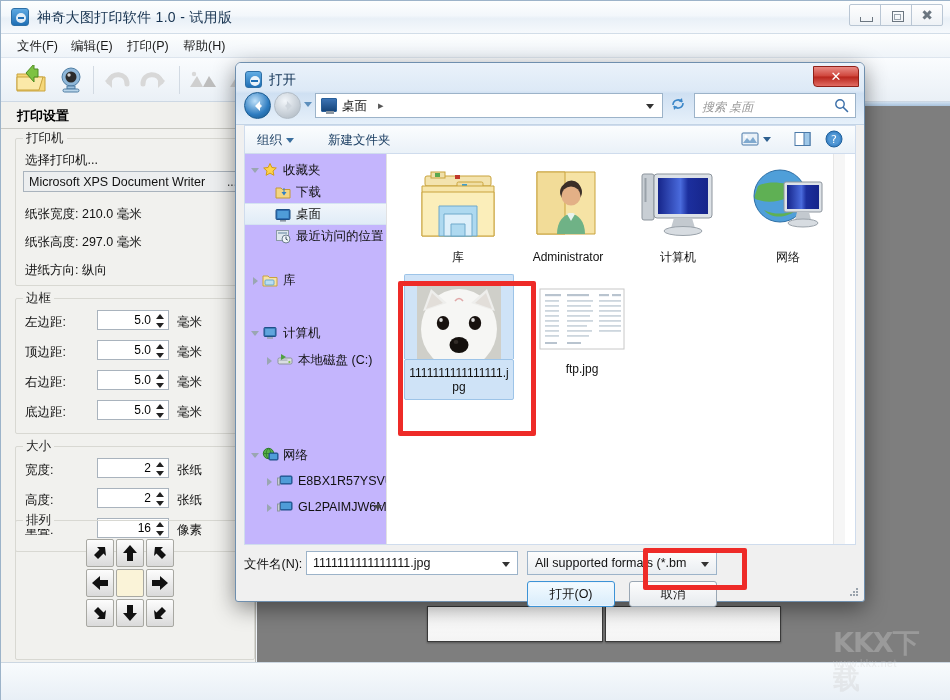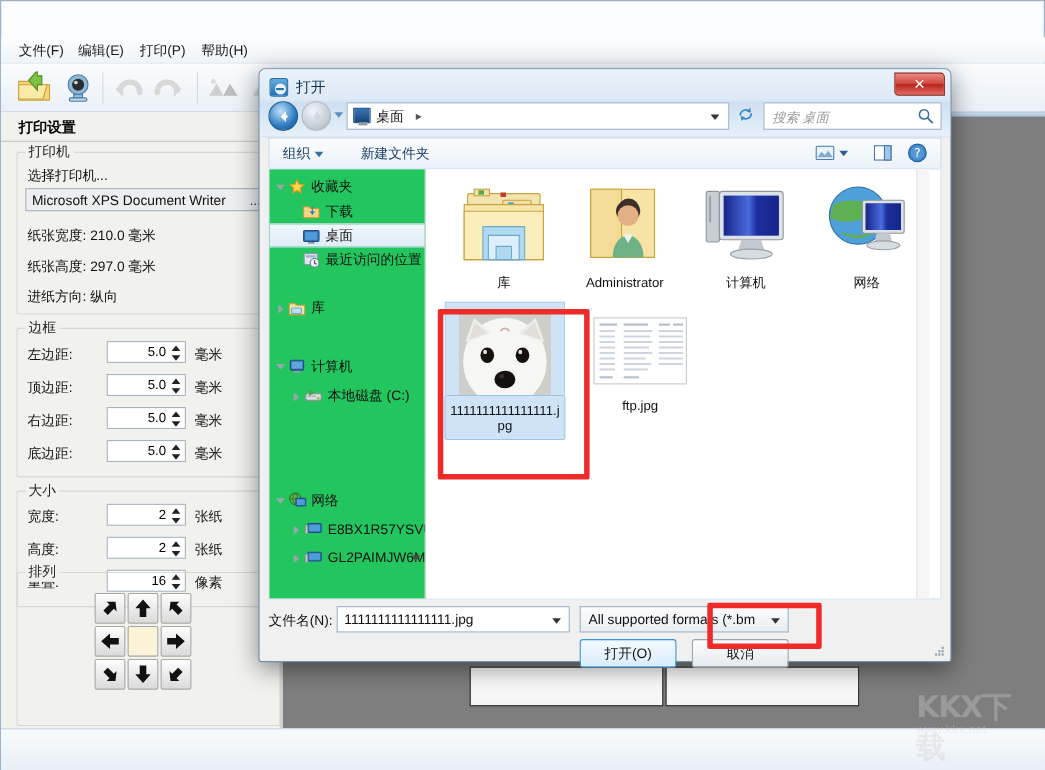--- a/index.html
+++ b/index.html
@@ -136,21 +136,21 @@
   .searchbox .mg{position:absolute; right:6px; top:4px;}
 
   .dlg-toolbar{position:absolute; left:8px; top:62px; width:612px; height:28px;
      background:linear-gradient(#fbfdfe,#eaf1f8); border:1px solid #cfdced; border-bottom:none;}
   .tb-item{position:absolute; top:6px; font-size:12.5px; color:#1c3f63;}
   .tb-caret{display:inline-block; width:0;height:0; margin-left:4px; vertical-align:middle;
      border-left:4px solid transparent;border-right:4px solid transparent;border-top:5px solid #3b6f9e;}
 
   .dlg-body{position:absolute; left:8px; top:90px; width:612px; height:392px;
      background:#fff; border:1px solid #cfdced;}
-  .sidebar{position:absolute; left:0; top:0; width:142px; height:390px; background:#22c55e;
+  .sidebar{position:absolute; left:0; top:0; width:142px; height:390px; background:#c4b5fd;
      border-right:1px solid #e2e2e2; overflow:hidden;}
   .sb-row{position:absolute; height:22px; width:142px; font-size:12.5px; color:#111;
      white-space:nowrap; display:flex; align-items:center;}
   .sb-row.sel{background:linear-gradient(#f1f6fb,#e0ecf7); border-top:1px solid #d4e3f2; border-bottom:1px solid #d4e3f2;}
   .sb-tri{position:absolute; width:0;height:0; border-top:4px solid transparent;
      border-bottom:4px solid transparent; border-left:5px solid #9aa6b2;}
   .sb-tri.open{border-left:4px solid transparent;border-right:4px solid transparent;
      border-top:5px solid #9aa6b2; border-bottom:none;}
   .sb-ico{position:absolute; width:16px; height:16px;}
   .sb-lbl{position:absolute;}
@@ -184,20 +184,29 @@
      background:linear-gradient(#f4fbff,#d8ecfb);}
   .dlg-grip{position:absolute; right:5px; bottom:3px; width:12px; height:12px;}
 
   svg{display:block;}
 </style>
 </head>
 <body>
 
 <div class="app-window">
 
+  <div class="app-titlebar">
+    <div class="app-icon"></div>
+    <div class="app-title">神奇大图打印软件 1.0 - 试用版</div>
+    <div class="win-btns">
+      <div class="win-btn gl-min"></div>
+      <div class="win-btn gl-max"></div>
+      <div class="win-btn gl-close">✖</div>
+    </div>
+  </div>
 
   <div class="menubar">
     <div class="mi" style="left:16px">文件(F)</div>
     <div class="mi" style="left:70px">编辑(E)</div>
     <div class="mi" style="left:126px">打印(P)</div>
     <div class="mi" style="left:182px">帮助(H)</div>
   </div>
 
   <div class="toolbar">
 

